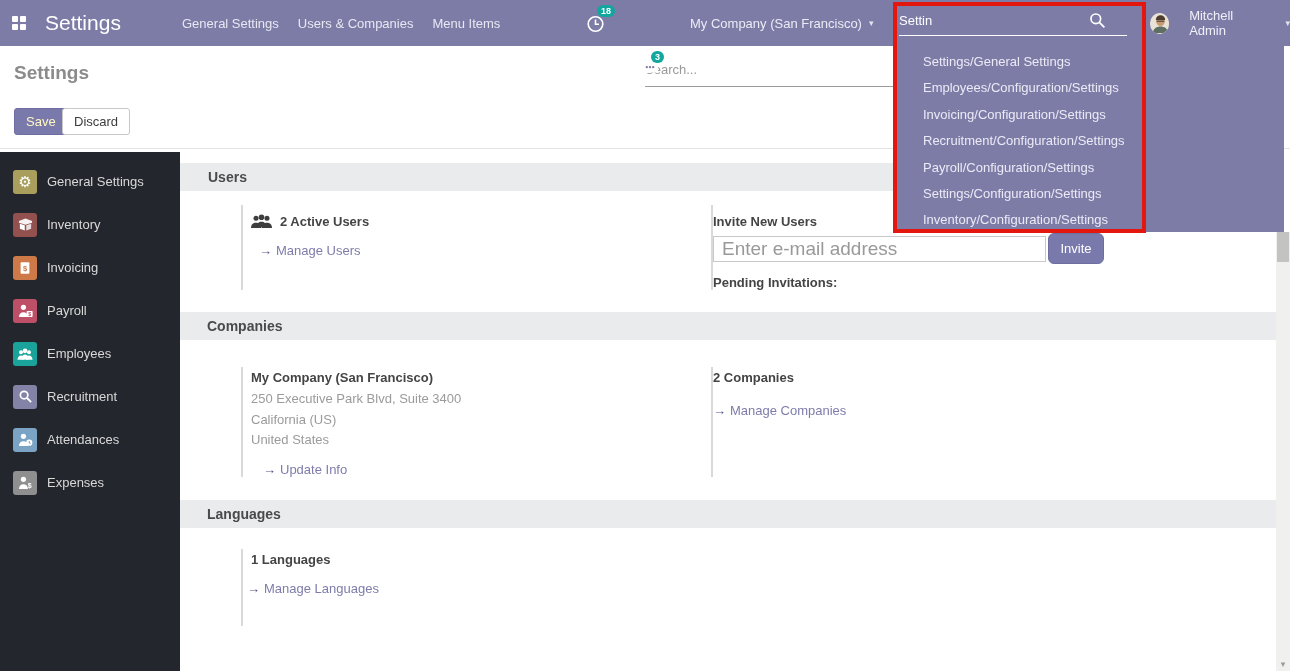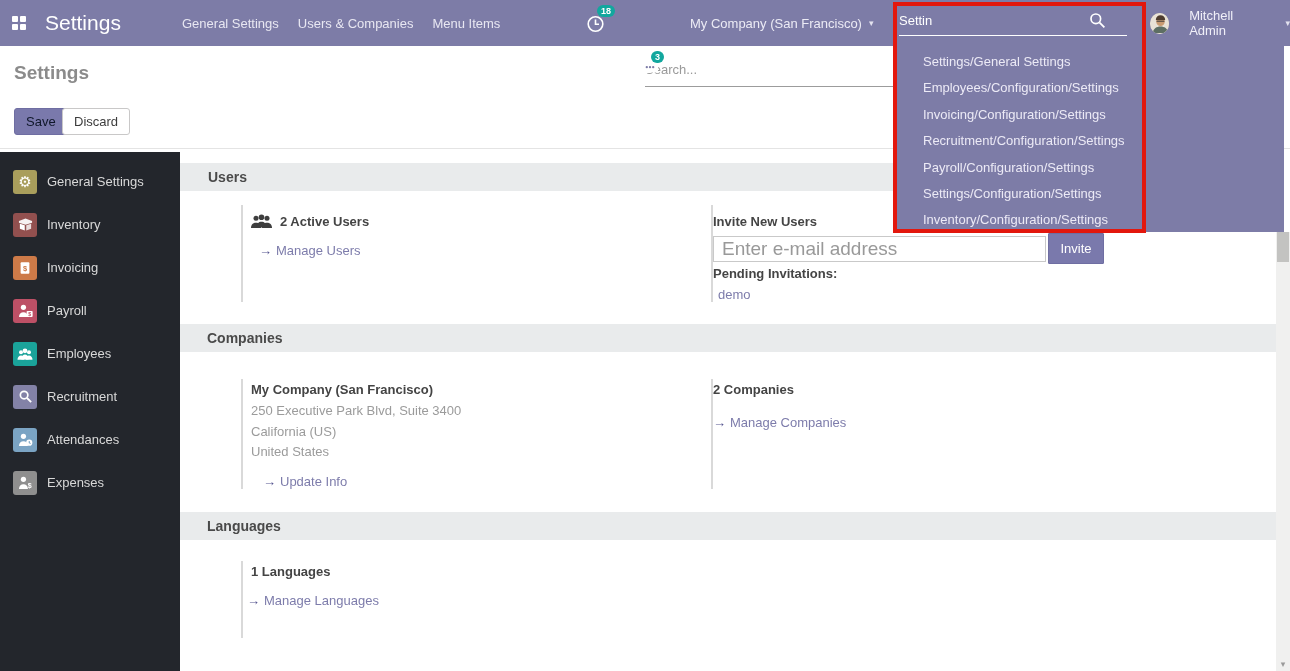--- a/index.html
+++ b/index.html
@@ -40,21 +40,21 @@
                    border:4px solid #e3170d; z-index:60; pointer-events:none; }
 
   
   #page-title { left:14px; top:62px; font-size:19px; font-weight:bold; color:#8b8b8b; }
   #cp-search { left:645px; top:60px; }
   #cp-search input { width:250px; border:none; border-bottom:1px solid #9c9c9c; outline:none;
                      font-size:13px; padding:0 0 9px 0; background:transparent; color:#555;
                      font-family:inherit; }
   #cp-search input::placeholder { color:#9a9a9a; }
   .btn { font-size:13px; border-radius:3px; height:27px; cursor:pointer; font-family:inherit; }
-  #btn-save { left:14px; top:108px; background:#7a79ac; color:#0f172a; border:1px solid #6f6ea2; padding:0 11px; }
+  #btn-save { left:14px; top:108px; background:#7a79ac; color:#fef9c3; border:1px solid #6f6ea2; padding:0 11px; }
   #btn-discard { left:62px; top:108px; background:#fff; color:#3c3c3c; border:1px solid #c9c8c8; padding:0 11px; }
   #cp-divider { left:0; top:148px; width:1290px; height:1px; background:#e4e4e4; }
 
   
   #sidebar { position:absolute; left:0; top:152px; width:180px; height:519px;
              background:#23262c; padding-top:8px; z-index:5; }
   .sb-item { height:43px; display:flex; align-items:center; cursor:pointer; }
   .sb-icon { width:24px; height:24px; border-radius:3px; margin-left:13px; flex:0 0 24px;
              display:flex; align-items:center; justify-content:center; color:#fff; }
   .sb-label { margin-left:10px; font-size:13px; color:#d8d8d8; }
@@ -69,21 +69,21 @@
   .colR { border-left:2px solid #d9d9d9; width:430px; }
   .bold13 { font-size:13px; font-weight:bold; color:#444; }
   .grey13 { font-size:13px; color:#9b9b9b; line-height:20.5px; }
   .link { font-size:13px; color:#7d7cab; cursor:pointer; }
   .arrow { color:#55548f; font-weight:bold; font-size:13px; margin-right:4px; }
   .link-row { display:flex; align-items:center; }
   #invite-input { width:333px; height:26px; border:1px solid #c9c9c9; font-size:19px;
                   padding:0 8px; color:#ec4899; outline:none; font-family:inherit; }
   #invite-input::placeholder { color:#999; }
   #invite-btn { width:56px; height:31px; background:#7a79ac; color:#fff; border:1px solid #6f6ea2;
-                border-radius:1px; font-size:13px; margin-left:2px; margin-top:-3px; cursor:pointer;
+                border-radius:6px; font-size:13px; margin-left:2px; margin-top:-3px; cursor:pointer;
                 font-family:inherit; }
 
   
   #scrollbar { position:absolute; left:1276px; top:232px; width:14px; height:439px;
                background:#f0f0ef; z-index:20; }
   #scroll-thumb { position:absolute; left:1px; top:0; width:12px; height:30px; background:#c3c3c1; }
   #scroll-down { position:absolute; bottom:2px; left:0; width:14px; text-align:center;
                  color:#9a9a9a; font-size:9px; }
 </style>
 </head>
@@ -269,22 +269,21 @@
         <span class="arrow">→</span>
         <span class="link">Manage Users</span>
       </div>
     </div>
     <div class="colR">
       <div class="bold13" style="margin-top:9px;">Invite New Users</div>
       <div style="display:flex;margin-top:7px;">
         <input id="invite-input" placeholder="Enter e-mail address" style="">
         <button id="invite-btn">Invite</button>
       </div>
-      <div class="bold13" style="margin-top:2px;">Pending Invitations:</div>
-      <div class="link" style="margin-top:6px;margin-left:5px;">demo</div>
+      <div class="bold13" style="margin-top:11px;">Pending Invitations:</div>
     </div>
   </div>
 
   <div class="sec-header" style="margin-top:22px;">Companies</div>
   <div class="cols" style="margin-top:27px;">
     <div class="colL">
       <div class="bold13" style="line-height:22px;">My Company (San Francisco)</div>
       <div class="grey13">250 Executive Park Blvd, Suite 3400</div>
       <div class="grey13">California (US)</div>
       <div class="grey13">United States</div>

